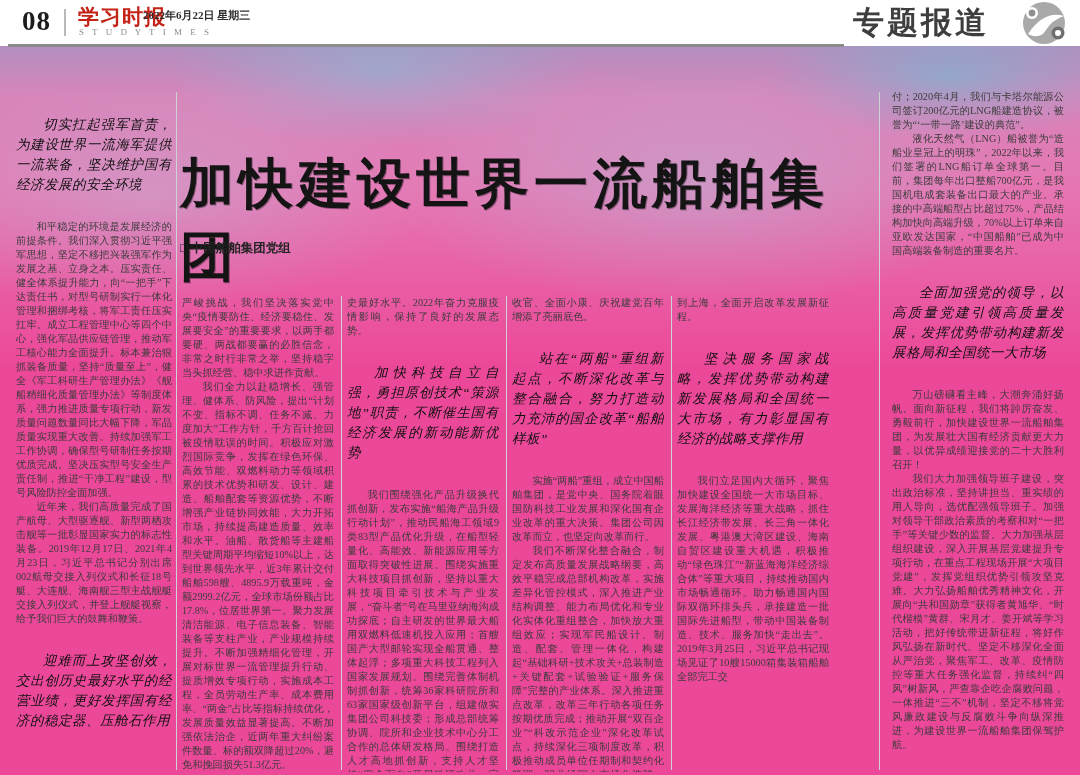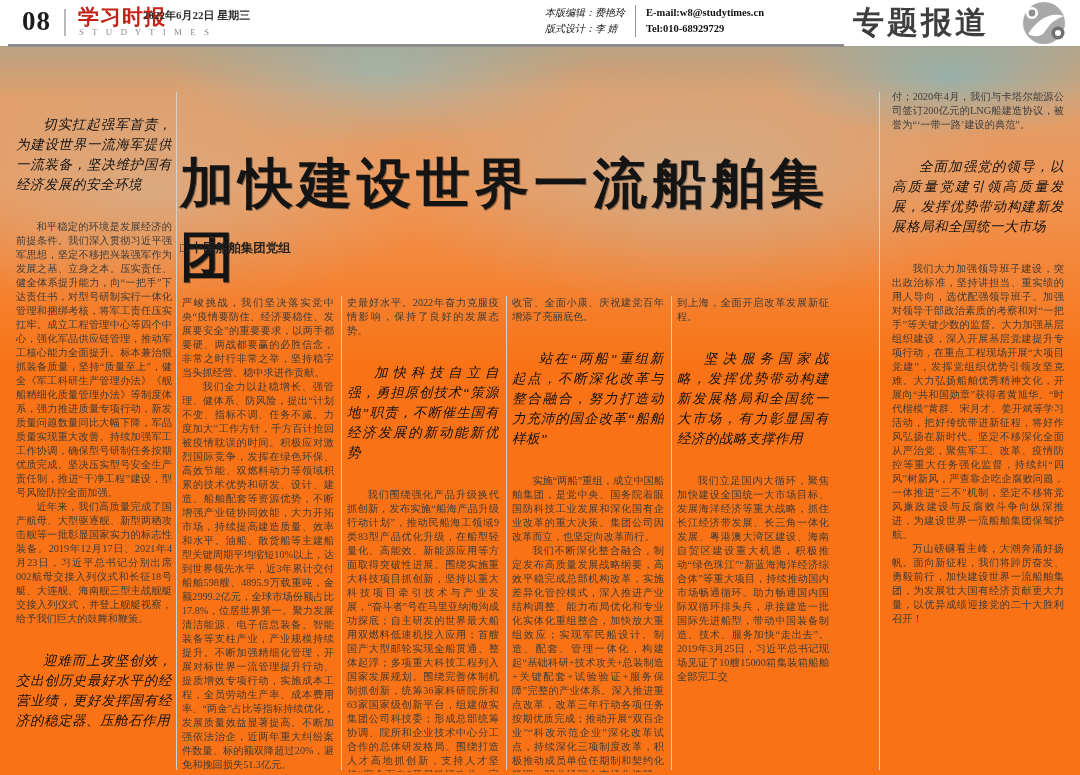--- a/index.html
+++ b/index.html
@@ -1,16 +1,16 @@
 <!DOCTYPE html>
 <html><head>
 <meta charset="utf-8">
 <style>
   html,body{margin:0;padding:0;background:#e8e8e8;}
-  .page{position:relative;width:1080px;height:775px;background:#f97316;overflow:hidden;
+  .page{position:relative;width:1080px;height:775px;background:#ec4899;overflow:hidden;
         font-family:"Liberation Serif","DejaVu Serif",serif;color:#3b3b3b;}
   
   .hdr{position:absolute;left:0;top:0;width:1080px;height:46px;background:#fff;z-index:5;}
   .pageno{position:absolute;left:22px;top:6px;font-size:27px;font-weight:bold;color:#1c1c1c;letter-spacing:1px;}
   .hdr-sep{position:absolute;left:64px;top:9px;width:2px;height:27px;background:#b9b9b9;}
   .logo-cn{position:absolute;left:78px;top:3px;font-size:21px;font-weight:900;color:#c42318;letter-spacing:1px;}
   .logo-en{position:absolute;left:79px;top:27px;font-size:9px;letter-spacing:3px;color:#8d8d8d;}
   .hdr-date{position:absolute;left:143px;top:8px;font-size:11px;font-weight:bold;color:#2e2e2e;}
   .ed{position:absolute;left:545px;top:5px;display:flex;align-items:center;}
   .ed .c1{font-size:10px;line-height:16px;color:#222;font-style:italic;text-align:left;}
@@ -60,31 +60,20 @@
 <div class="page">
 
   <div class="wash"></div>
 
   <div class="hdr">
     <div class="pageno">08</div>
     <div class="hdr-sep"></div>
     <div class="logo-cn">学习时报</div>
     <div class="logo-en">S T U D Y T I M E S</div>
     <div class="hdr-date">2022年6月22日  星期三</div>
-    <div class="ed">
-      <div class="c1">
-        <div>本版编辑：费艳玲</div>
-        <div>版式设计：李  婧</div>
-      </div>
-      <div class="vr"></div>
-      <div class="c2">
-        <div>E-mail:w8@studytimes.cn</div>
-        <div>Tel:010-68929729</div>
-      </div>
-    </div>
     <div class="section-ttl">专题报道</div>
     <svg class="emblem" viewBox="0 0 64 46">
       <circle cx="36" cy="23" r="21" fill="#a9a9a9"></circle>
       <path d="M20 34 Q36 10 56 16 Q44 20 38 30 Q32 40 20 34 Z" fill="#ffffff"></path>
       <circle cx="24" cy="13" r="6" fill="#ffffff"></circle>
       <circle cx="24" cy="13" r="3.4" fill="#8f8f8f"></circle>
       <circle cx="50" cy="33" r="6.5" fill="#6f6f6f"></circle>
       <circle cx="50" cy="33" r="3" fill="#ffffff"></circle>
     </svg>
   </div>
@@ -127,18 +116,19 @@
   </div>
 
   <div class="col" id="col5">
     <p>到上海，全面开启改革发展新征程。</p>
     <div class="hd">坚决服务国家战略，发挥优势带动构建新发展格局和全国统一大市场，有力彰显国有经济的战略支撑作用</div>
     <p class="ind">我们立足国内大循环，聚焦加快建设全国统一大市场目标、发展海洋经济等重大战略，抓住长江经济带发展、长三角一体化发展、粤港澳大湾区建设、海南自贸区建设重大机遇，积极推动“绿色珠江”“新蓝海海洋经济综合体”等重大项目，持续推动国内市场畅通循环。助力畅通国内国际双循环排头兵，承接建造一批国际先进船型，带动中国装备制造、技术、服务加快“走出去”。2019年3月25日，习近平总书记现场见证了10艘15000箱集装箱船舶全部完工交</p>
   </div>
 
   <div class="col" id="col6">
     <p>付；2020年4月，我们与卡塔尔能源公司签订200亿元的LNG船建造协议，被誉为“‘一带一路’建设的典范”。</p>
+    <p class="ind">液化天然气（LNG）船被誉为“造船业皇冠上的明珠”，2022年以来，我们签署的LNG船订单全球第一。目前，集团每年出口整船700亿元，是我国机电成套装备出口最大的产业。承接的中高端船型占比超过75%，产品结构加快向高端升级，70%以上订单来自亚欧发达国家，“中国船舶”已成为中国高端装备制造的重要名片。</p>
     <div class="hd">全面加强党的领导，以高质量党建引领高质量发展，发挥优势带动构建新发展格局和全国统一大市场</div>
+    <p class="ind">万山磅礴看主峰，大潮奔涌好扬帆。面向新征程，我们将踔厉奋发、勇毅前行，加快建设世界一流船舶集团，为发展壮大国有经济贡献更大力量，以优异成绩迎接党的二十大胜利召开！</p>
     <p class="ind">我们大力加强领导班子建设，突出政治标准，坚持讲担当、重实绩的用人导向，选优配强领导班子。加强对领导干部政治素质的考察和对“一把手”等关键少数的监督。大力加强基层组织建设，深入开展基层党建提升专项行动，在重点工程现场开展“大项目党建”，发挥党组织优势引领攻坚克难。大力弘扬船舶优秀精神文化，开展向“共和国勋章”获得者黄旭华、“时代楷模”黄群、宋月才、姜开斌等学习活动，把好传统带进新征程，将好作风弘扬在新时代。坚定不移深化全面从严治党，聚焦军工、改革、疫情防控等重大任务强化监督，持续纠“四风”树新风，严查靠企吃企腐败问题，一体推进“三不”机制，坚定不移将党风廉政建设与反腐败斗争向纵深推进，为建设世界一流船舶集团保驾护航。</p>
-    <p class="ind">万山磅礴看主峰，大潮奔涌好扬帆。面向新征程，我们将踔厉奋发、勇毅前行，加快建设世界一流船舶集团，为发展壮大国有经济贡献更大力量，以优异成绩迎接党的二十大胜利召开！</p>
   </div>
 
 </div>
 
 </body></html>

